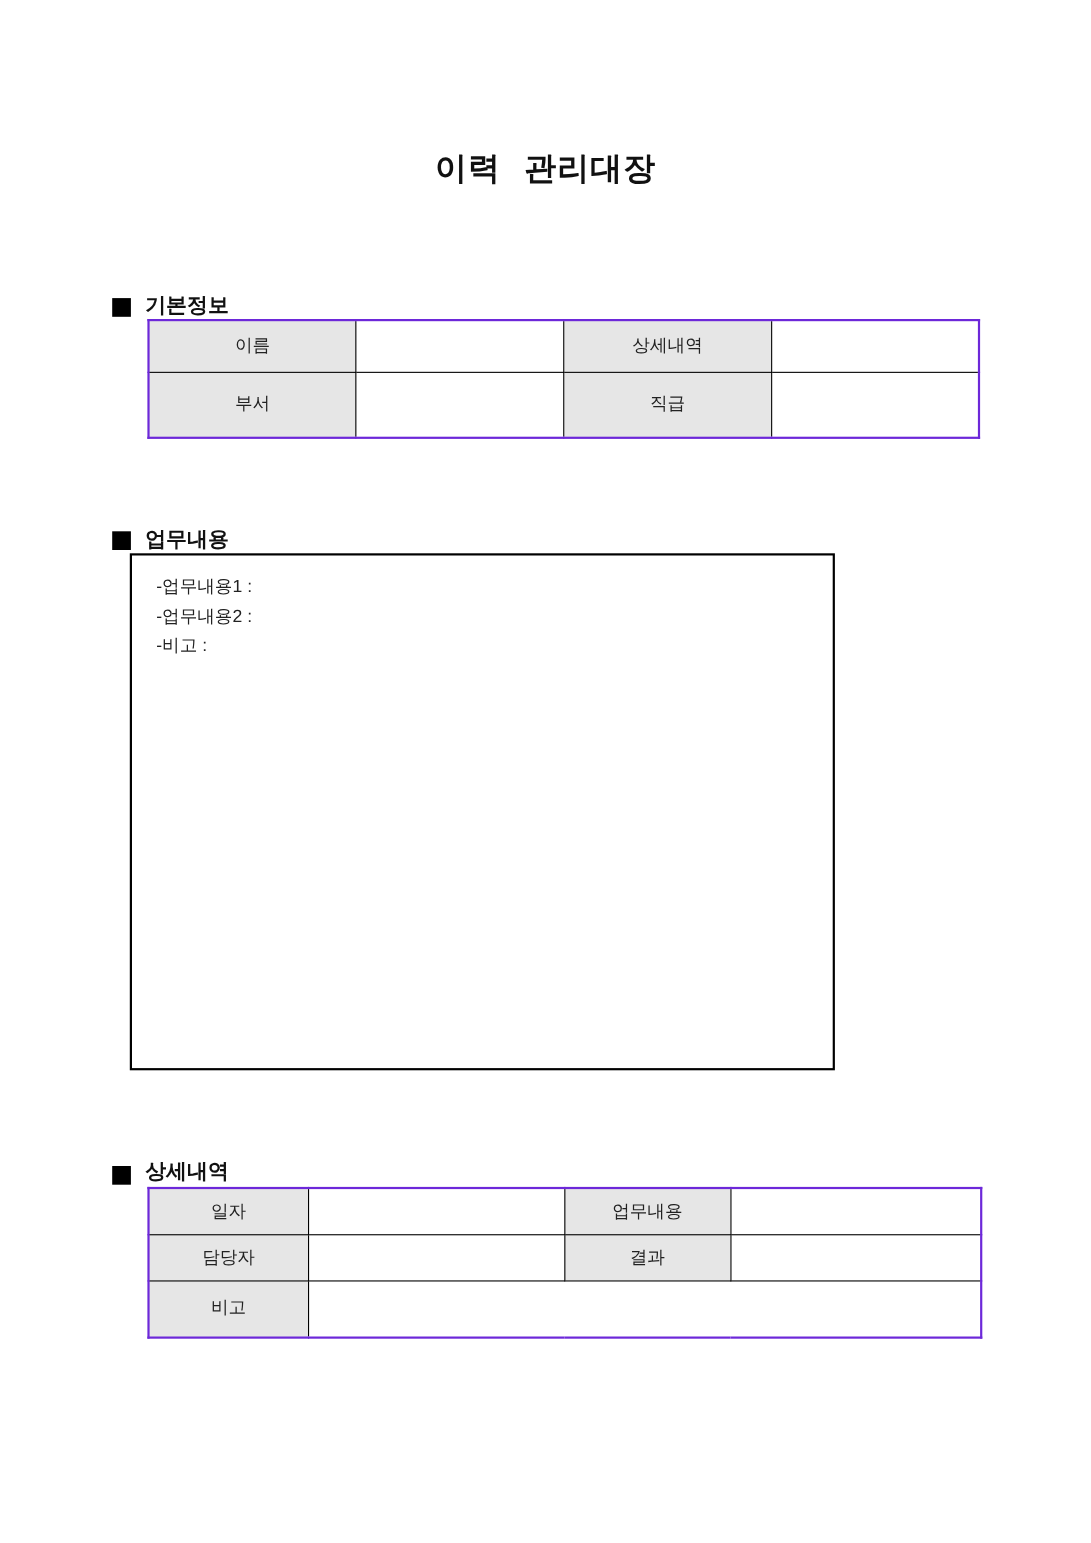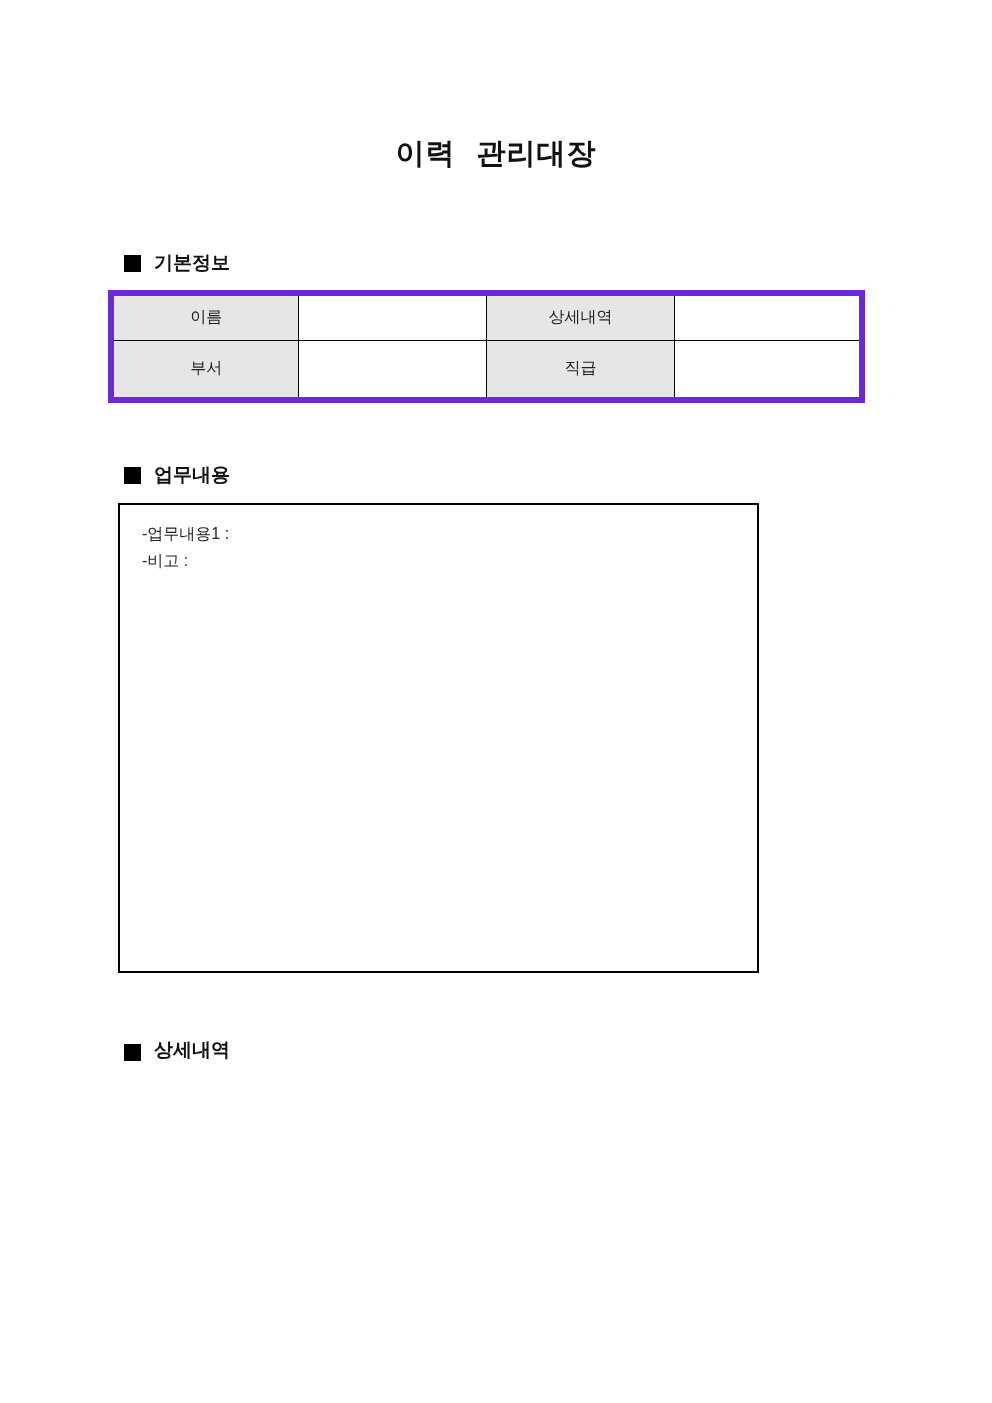--- a/index.html
+++ b/index.html
@@ -11,36 +11,37 @@
   }
   .page { position: relative; width: 992px; height: 1403px; background: #ffffff; overflow: hidden; }
 
   .doc-title {
     position: absolute; top: 134px; left: 0; width: 100%;
     text-align: center; font-size: 29px; font-weight: bold;
     letter-spacing: 1px; word-spacing: 12px; color: #111111;
   }
 
   .section-header {
-    position: absolute; left: 124px;
+    position: absolute; left: 102px;
     display: flex; align-items: center; gap: 13px;
     font-size: 19px; font-weight: bold; color: #111111;
     line-height: 22px;
+    margin-top: 16px;
   }
   .marker-square {
     width: 17px; height: 17px; background: #000000; flex: 0 0 auto;
   }
   #sec-basic-header   { top: 252px; }
   #sec-schedule-header{ top: 464px; }
   #sec-details-header { top: 1039px; align-items: flex-end; }
 
   table.form-table {
-    position: absolute; left: 108px;
+    position: absolute; left: 134px;
     width: 757px; border-collapse: collapse; table-layout: fixed;
-    border: 6px solid #6d28d9;
+    border: 2px solid #6d28d9;
   }
   table.form-table th, table.form-table td {
     border: 1.5px solid #000000;
     font-size: 16px; font-weight: normal;
     text-align: center; vertical-align: middle;
     padding: 0;
   }
   table.form-table th { background: #e6e6e6; color: #222222; }
   table.form-table td { background: #ffffff; }
 
@@ -101,22 +102,49 @@
   </tbody>
     </table>
 
   <div class="section-header" id="sec-schedule-header">
     <span class="marker-square"></span>
     <span>업무내용</span>
   </div>
 
   <div class="schedule-box">
     <div>-업무내용1 :</div>
+    <div>-업무내용2 :</div>
     <div>-비고 :</div>
   </div>
 
   <div class="section-header" id="sec-details-header">
     <span class="marker-square"></span>
     <span>상세내역</span>
   </div>
 
+  <table class="form-table" id="details-table">
+    <colgroup>
+        <col class="c1">
+        <col class="c2">
+        <col class="c3">
+        <col class="c4">
+      </colgroup>
+    <tbody>
+        <tr class="r1">
+      <th>일자</th>
+      <td></td>
+      <th>업무내용</th>
+      <td></td>
+    </tr>
+    <tr class="r2">
+      <th>담당자</th>
+      <td></td>
+      <th>결과</th>
+      <td></td>
+    </tr>
+    <tr class="r3">
+      <th>비고</th>
+      <td colspan="3"></td>
+    </tr>
+  </tbody>
+    </table>
 
 </div>
 
 </body></html>

